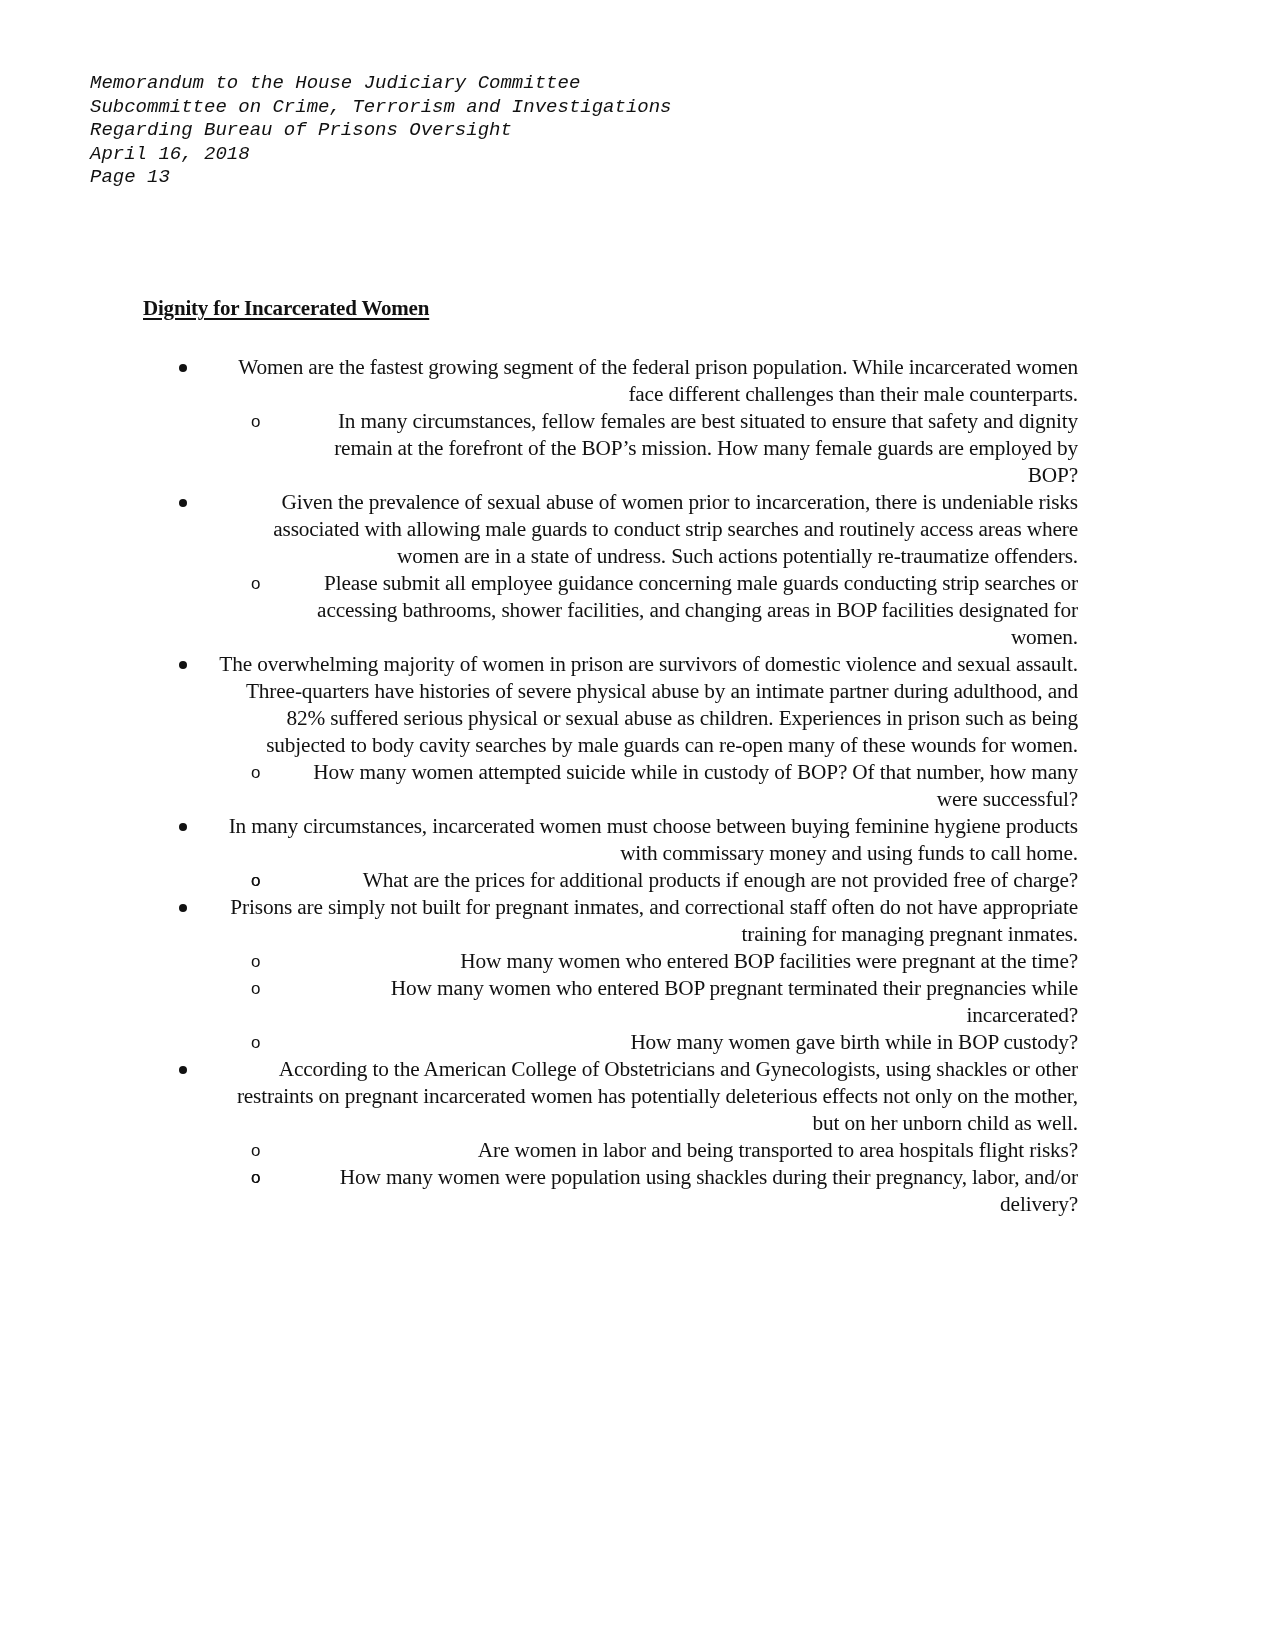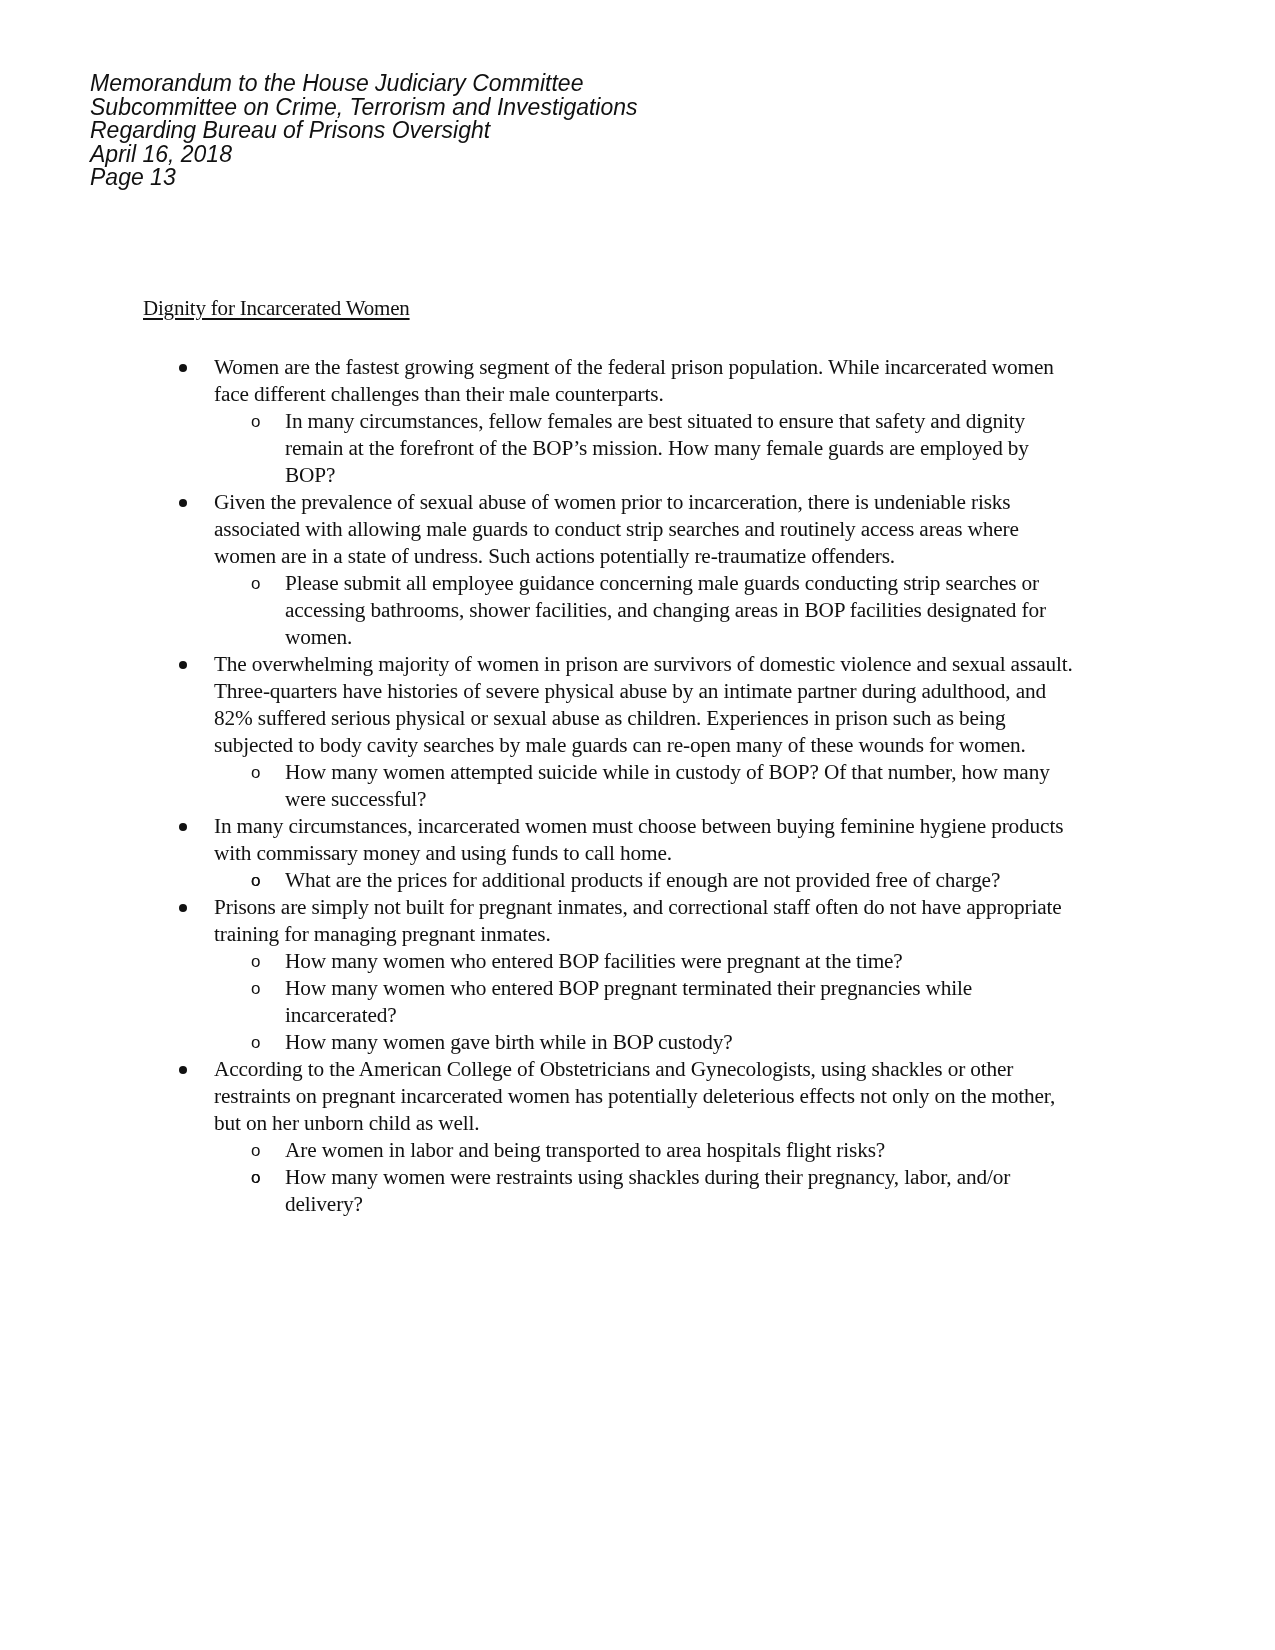--- a/index.html
+++ b/index.html
@@ -11,32 +11,32 @@
     width: 1275px;
     height: 1650px;
     position: relative;
     overflow: hidden;
     color: #111111;
   }
   .header {
     position: absolute;
     left: 90px;
     top: 72px;
-    font-family: Liberation Sans, sans-serif;
+    font-family: Liberation Mono, monospace;
     font-style: italic;
-    font-size: 23px;
+    font-size: 19px;
     line-height: 23.5px;
   }
   .header div { white-space: nowrap; }
   .section-title {
     position: absolute;
     left: 143px;
     top: 296px;
     font-family: "Liberation Serif", serif;
-    font-weight: normal;
+    font-weight: bold;
     font-size: 21px;
     text-decoration: underline;
     text-underline-offset: 3px;
     letter-spacing: -0.2px;
     white-space: nowrap;
   }
   .content {
     position: absolute;
     left: 178px;
     top: 354px;
@@ -73,21 +73,21 @@
     padding-left: 107px;
     margin-left: -36px;
   }
   .sub-mark {
     position: absolute;
     left: 73px;
     top: 0;
     font-family: "Liberation Sans", sans-serif;
     font-size: 17px;
   }
-  .para-text { display: block; }
+  .para-text { display: block; text-align: right; }
 </style>
 </head>
 <body>
 
 <div class="header">
   <div>Memorandum to the House Judiciary Committee</div>
   <div>Subcommittee on Crime, Terrorism and Investigations</div>
   <div>Regarding Bureau of Prisons Oversight</div>
   <div>April 16, 2018</div>
   <div>Page 13</div>
@@ -152,16 +152,16 @@
       <span class="para-text">According to the American College of Obstetricians and Gynecologists, using shackles or other restraints on pregnant incarcerated women has potentially deleterious effects not only on the mother, but on her unborn child as well.</span>
       <div class="sub">
         <span class="sub-mark">o</span>
         <span class="para-text">Are women in labor and being transported to area hospitals flight risks?</span>
       </div>
       <div class="sub">
         <span class="sub-mark">o</span>
       </div>
       <div class="sub">
         <span class="sub-mark">o</span>
-        <span class="para-text">How many women were restraints using shackles during their pregnancy, labor, and/or delivery?</span>
+        <span class="para-text">How many women were population using shackles during their pregnancy, labor, and/or delivery?</span>
       </div>
     </div>
   </div>
 
 </body></html>

